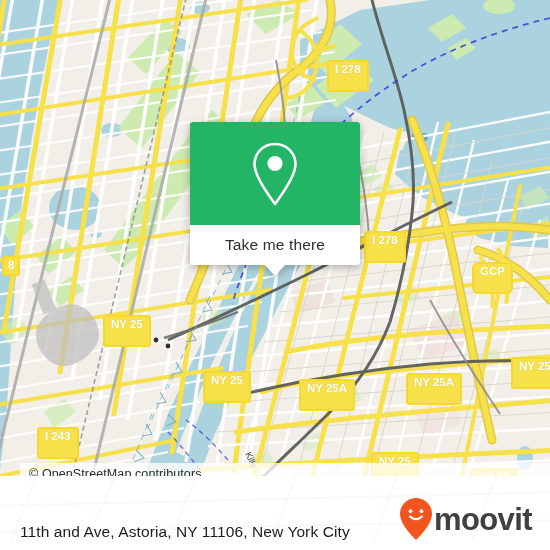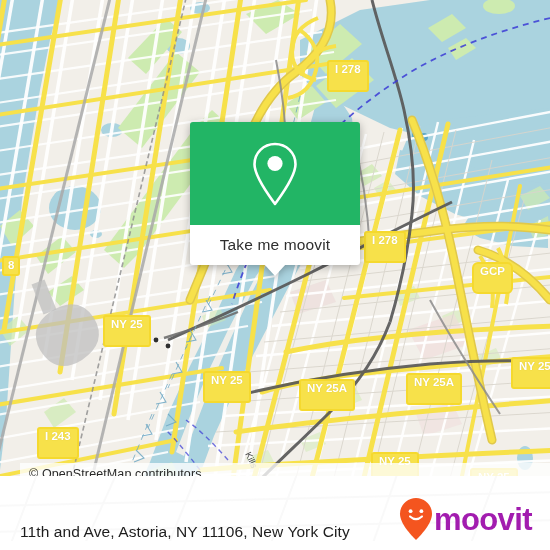--- a/index.html
+++ b/index.html
@@ -124,21 +124,21 @@
   }
   .brand {
     position: relative;
     display: flex;
     align-items: center;
     gap: 1px;
   }
   .brand-word {
     font-size: 31px;
     font-weight: bold;
-    color: #a21caf;
+    color: #404040;
     letter-spacing: -0.6px;
     line-height: 1;
   }
 
   
   .shield {
     position: absolute;
     background: #f7e14a;
     border: 2px solid #f5d92e;
     border-radius: 3px;
@@ -477,21 +477,21 @@
   </div>
 
   <div class="popup">
     <div class="popup-head">
       <svg width="52" height="66" viewBox="0 0 52 66">
         <path d="M26 3 C14.5 3 5.5 12 5.5 23.3 C5.5 36 21 56 26 63 C31 56 46.5 36 46.5 23.3 C46.5 12 37.5 3 26 3 Z" fill="none" stroke="#ffffff" stroke-width="2.6" stroke-linejoin="round"></path>
         <circle cx="26" cy="22.5" r="7.6" fill="#ffffff"></circle>
       </svg>
     </div>
     <div class="popup-body">
-      <span>Take me moovit</span>
+      <span>Take me there</span>
       <div class="popup-tail"></div>
     </div>
   </div>
 
   <div class="footer">
     <svg class="footer-ghost" width="550" height="65" viewBox="0 0 550 65">
       <g stroke="#999" stroke-width="2" fill="none">
         <path d="M40,-10 L10,70"></path>
         <path d="M120,-10 L84,70"></path>
         <path d="M200,-10 L168,70"></path>

